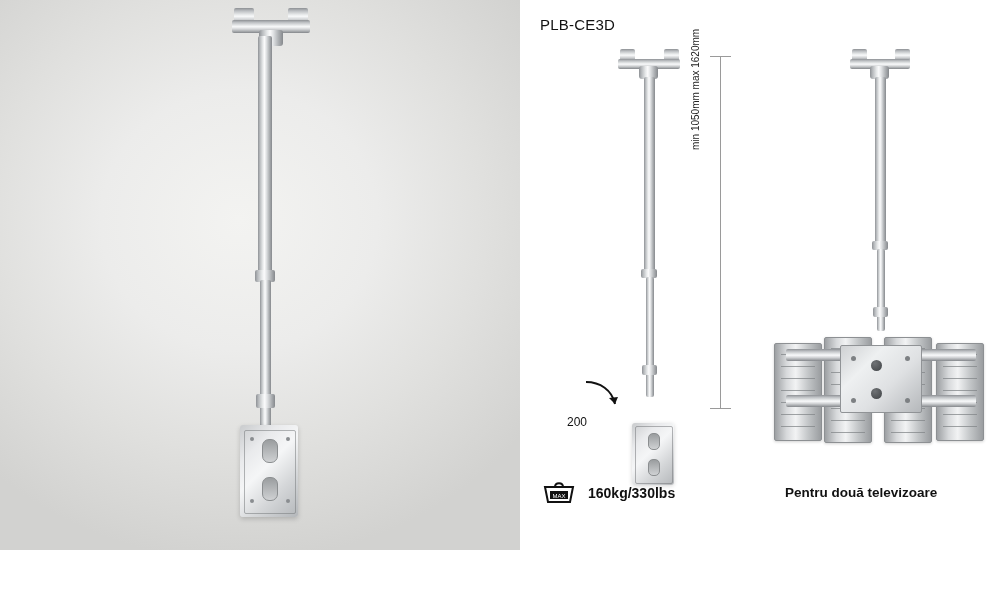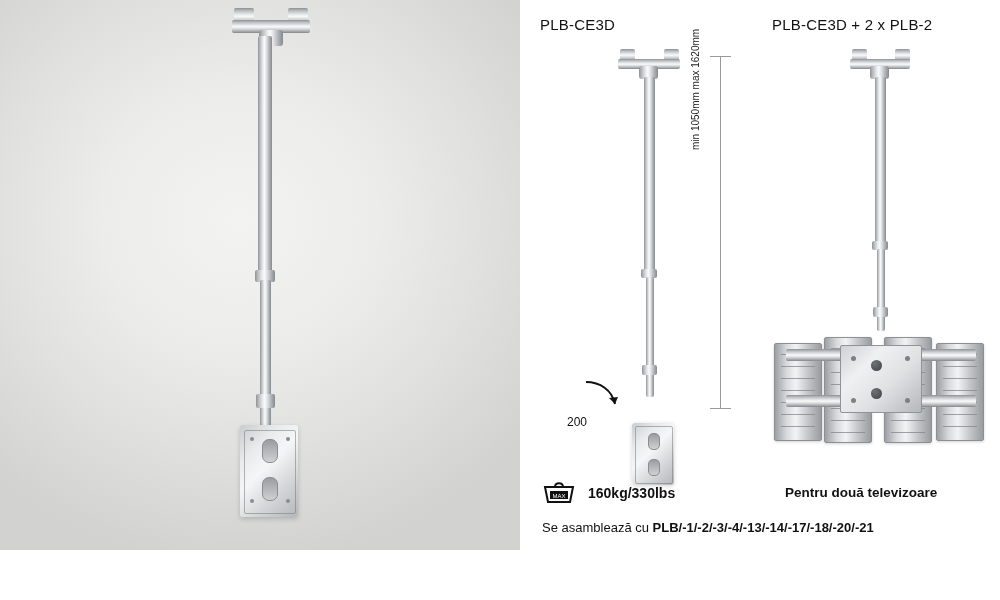--- a/index.html
+++ b/index.html
@@ -238,21 +238,20 @@
       <div class="hole" style="left:10px;top:74px"></div>
       <div class="hole" style="left:46px;top:12px"></div>
       <div class="hole" style="left:46px;top:74px"></div>
     </div>
   </div>
 </div>
 
 <div id="right-panel">
 
   <div class="panel-title" id="title-a">PLB-CE3D</div>
-  <div class="panel-title" id="title-b">PLB-CE3D + 2 x PLB-2</div>
 
   <div id="diagA">
     <div class="ceil-ear l metal-h"></div>
     <div class="ceil-ear r metal-h"></div>
     <div class="ceil-bar metal-h"></div>
     <div class="hub metal-v"></div>
     <div class="pole-u metal-v"></div>
     <div class="joint metal-v"></div>
     <div class="pole-l metal-v"></div>
     <div class="collar metal-v"></div>
@@ -343,17 +342,14 @@
   <svg id="weight-icon" viewBox="0 0 34 26">
     <path d="M3 9 L31 9 L28 24 L6 24 Z" fill="none" stroke="#111" stroke-width="2"></path>
     <path d="M13 9 C13 4, 21 4, 21 9" fill="none" stroke="#111" stroke-width="2"></path>
     <rect x="8" y="13" width="18" height="8" fill="#111"></rect>
     <text x="17" y="19.6" font-size="6" fill="#fff" text-anchor="middle" font-family="Liberation Sans, sans-serif">MAX</text>
   </svg>
   <div class="cap" id="cap-weight">160kg/330lbs</div>
 
   <div class="cap" id="cap-two-tv">Pentru două televizoare</div>
 
-  <div class="cap" id="cap-compat">
-    <span>Se asamblează cu </span><b>PLB/-1/-2/-3/-4/-13/-14/-17/-18/-20/-21</b>
-  </div>
 
 </div>
 
 </body></html>

